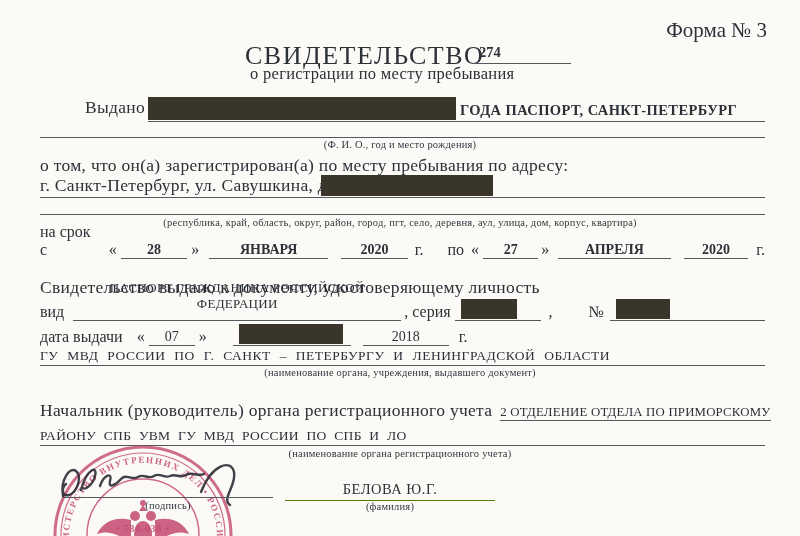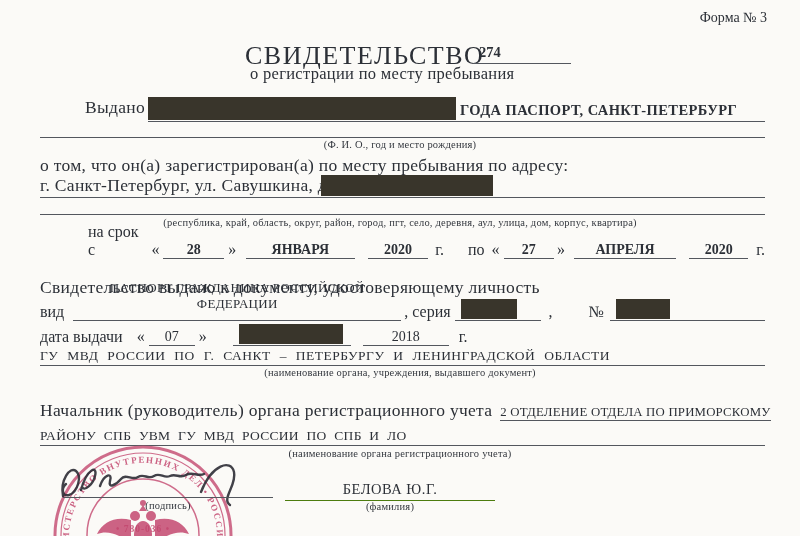--- a/index.html
+++ b/index.html
@@ -18,21 +18,21 @@
   .uline{border-bottom:1px solid #53575e;}
   .bigtext{font-size:17.5px;letter-spacing:0.3px;}
   .val{font-weight:bold;font-size:14px;}
   .smallcaps-val{font-size:13px;letter-spacing:0.3px;}
 </style>
 </head>
 <body>
 
 <div class="page">
 
-  <div class="abs" style="top:10px;right:33px;font-size:14px;text-align:right;">Форма № 3</div>
+  <div class="abs" style="top:18px;right:33px;font-size:21px;text-align:right;">Форма № 3</div>
 
   <div class="abs" style="top:41px;left:245px;font-size:26px;letter-spacing:1.5px;">СВИДЕТЕЛЬСТВО</div>
   <div class="abs blank" style="top:44px;left:473px;width:92px;height:19px;text-align:left;padding-left:6px;font-size:14.5px;font-weight:bold;">274</div>
   <div class="abs" style="top:64px;left:250px;font-size:16.5px;letter-spacing:0.3px;">о регистрации по месту пребывания</div>
 
   <div class="abs bigtext" style="top:97px;left:85px;">Выдано</div>
   <div class="abs uline" style="top:96px;left:148px;right:35px;height:25px;">
     <span class="redact" style="position:absolute;left:0;bottom:1px;width:308px;height:23px;"></span>
     <span class="abs" style="left:312px;bottom:2px;font-weight:bold;font-size:14.5px;letter-spacing:0.4px;white-space:nowrap;">ГОДА ПАСПОРТ, САНКТ-ПЕТЕРБУРГ</span>
   </div>
@@ -43,21 +43,21 @@
   <div class="abs bigtext" style="top:155px;left:40px;">о том, что он(а) зарегистрирован(а) по месту пребывания по адресу:</div>
 
   <div class="abs uline" style="top:175px;left:40px;right:35px;height:22px;">
     <span class="abs bigtext" style="left:0;bottom:1px;white-space:nowrap;">г. Санкт-Петербург, ул. Савушкина, дом</span>
     <span class="redact" style="position:absolute;left:281px;bottom:1px;width:172px;height:21px;"></span>
   </div>
 
   <div class="abs uline" style="top:191px;left:40px;right:35px;height:23px;"></div>
   <div class="abs caption" style="top:217px;left:0;right:0;">(республика, край, область, округ, район, город, пгт, село, деревня, аул, улица, дом, корпус, квартира)</div>
 
-  <div class="row" style="top:238px;height:21px;font-size:16px;margin-left:48px;">
+  <div class="row" style="top:238px;height:21px;font-size:16px;">
     <span>на срок с</span>
     <span style="margin-left:10px;">«</span>
     <span class="blank val" style="margin-left:4px;width:70px;">28</span>
     <span style="margin-left:4px;">»</span>
     <span class="blank val" style="margin-left:10px;width:125px;">ЯНВАРЯ</span>
     <span class="blank val" style="margin-left:13px;width:70px;">2020</span>
     <span style="margin-left:7px;">г.</span>
     <span style="margin-left:24px;">по</span>
     <span style="margin-left:7px;">«</span>
     <span class="blank val" style="margin-left:4px;width:58px;">27</span>

